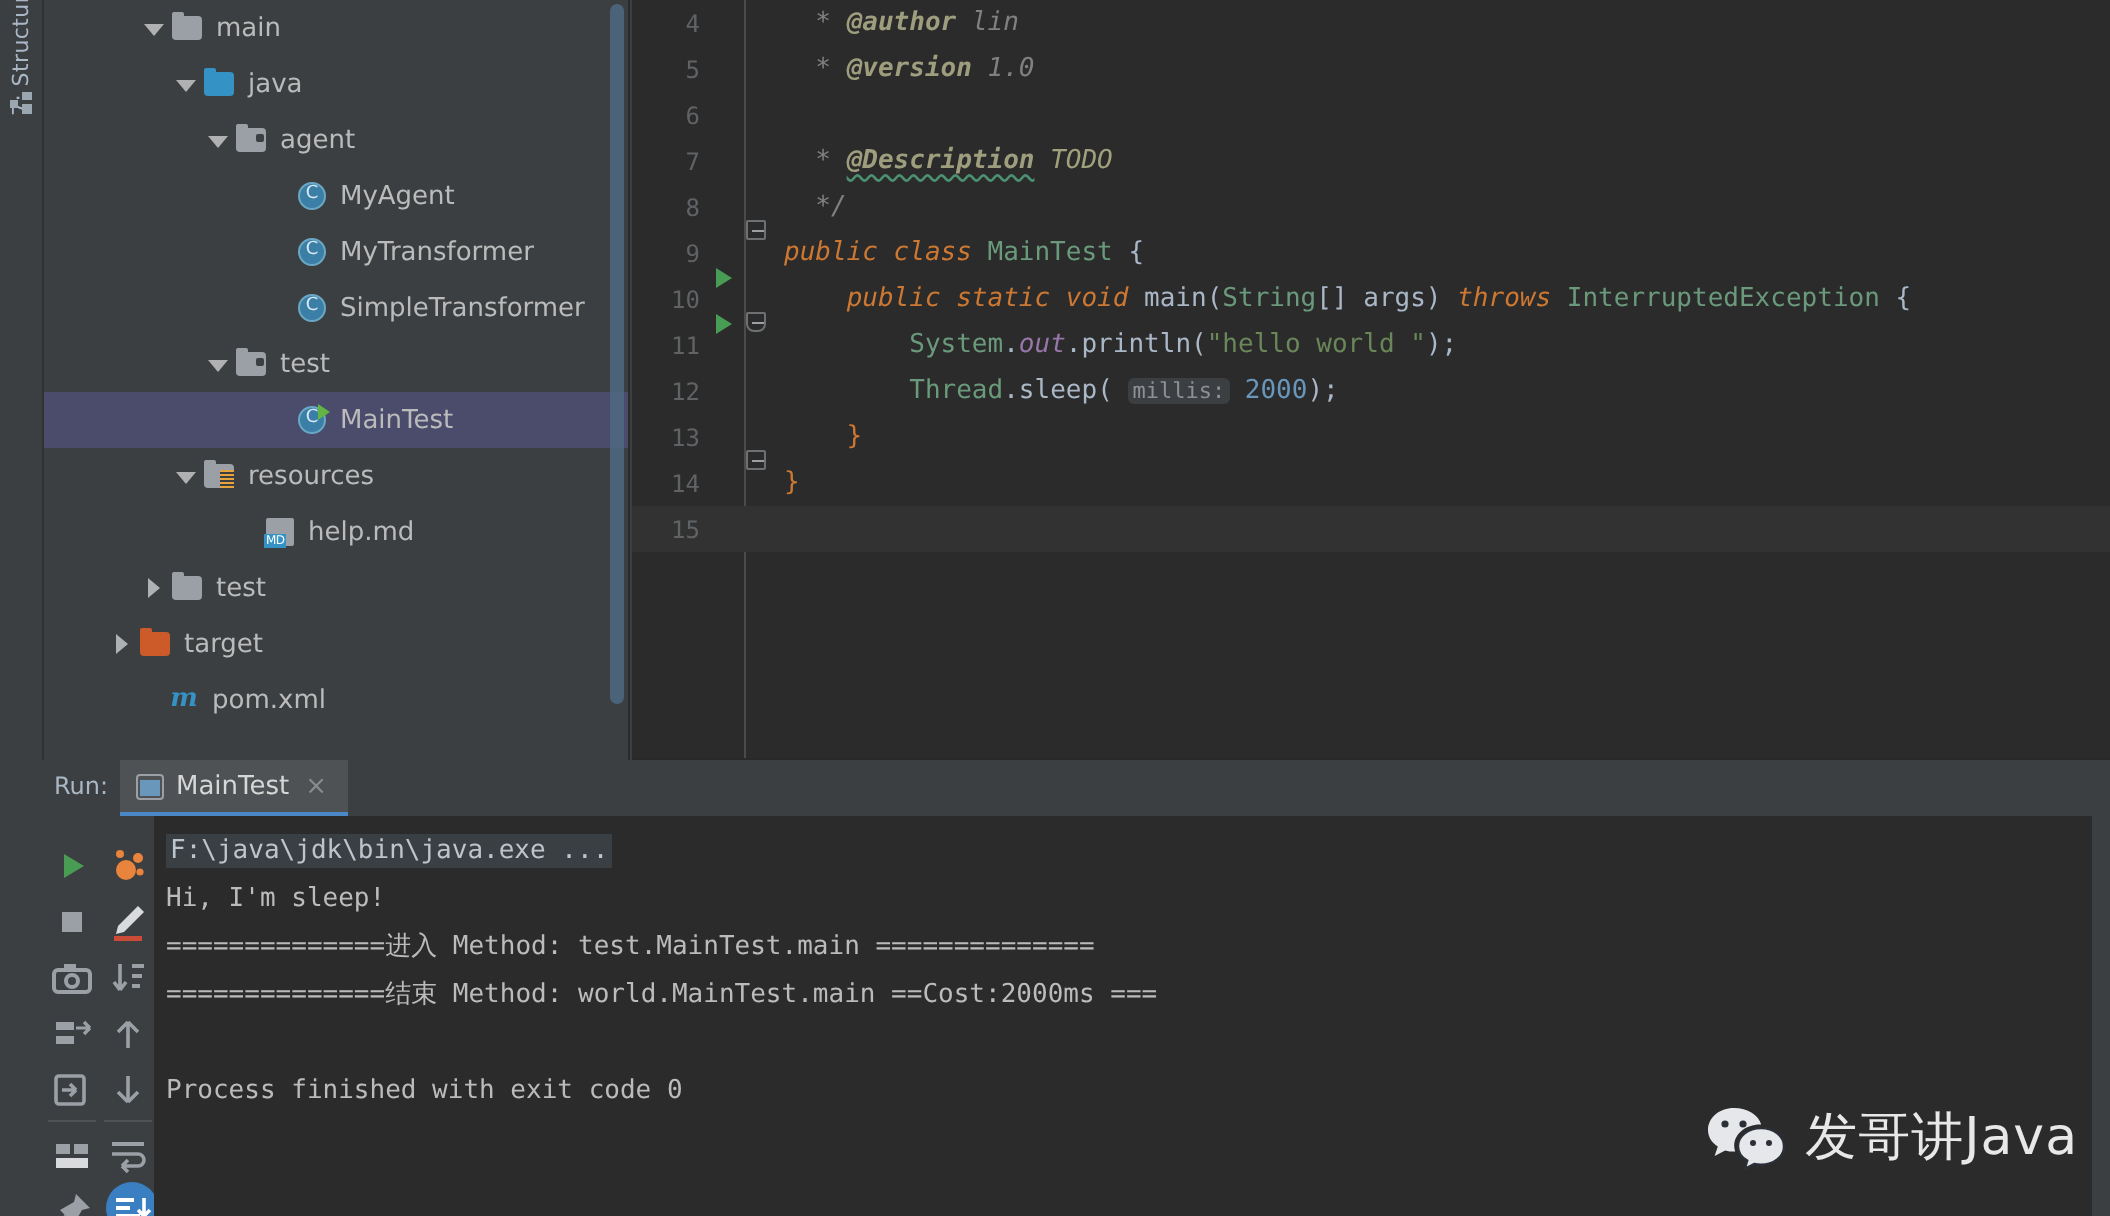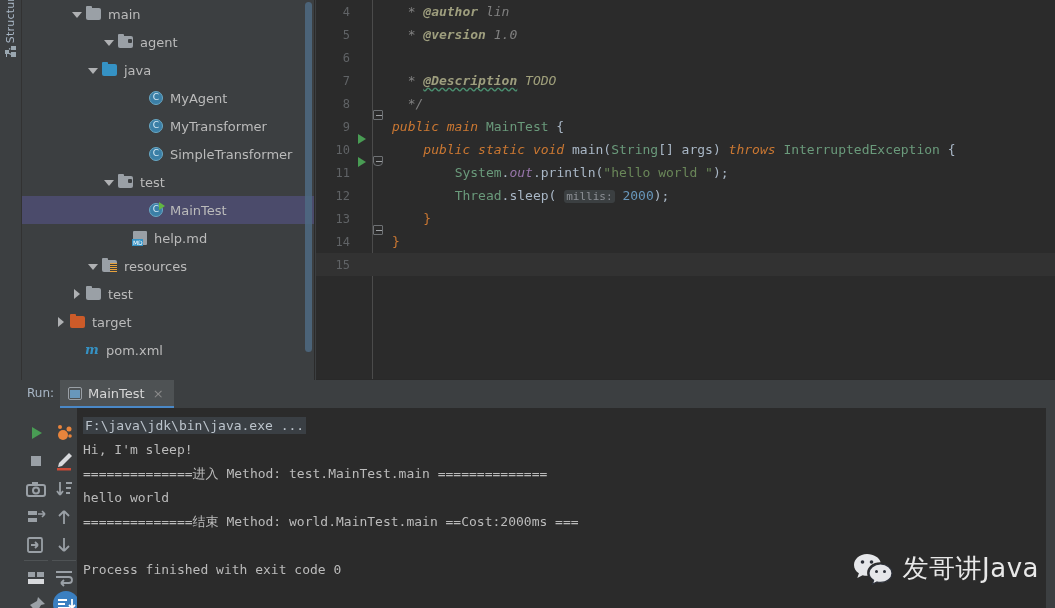--- a/index.html
+++ b/index.html
@@ -343,34 +343,34 @@
     <div id="tree-rows">
         <div class="tree-row">
           <div style="width: 48px; flex: 0 0 auto;"></div>
           <div class="arrow down"></div>
           <div class="ticon">
             <div class="ic-folder-plain"></div>
           </div>
           <span>main</span>
         </div>
         <div class="tree-row">
+          <div style="width: 64px; flex: 0 0 auto;"></div>
+          <div class="arrow down"></div>
+          <div class="ticon">
+            <div class="ic-folder-src"></div>
+          </div>
+          <span>java</span>
+        </div>
+        <div class="tree-row">
           <div style="width: 80px; flex: 0 0 auto;"></div>
           <div class="arrow down"></div>
           <div class="ticon">
             <div class="ic-folder-pkg"></div>
           </div>
           <span>agent</span>
-        </div>
-        <div class="tree-row">
-          <div style="width: 64px; flex: 0 0 auto;"></div>
-          <div class="arrow down"></div>
-          <div class="ticon">
-            <div class="ic-folder-src"></div>
-          </div>
-          <span>java</span>
         </div>
         <div class="tree-row">
           <div style="width: 110px; flex: 0 0 auto;"></div>
           <div class="arrow "></div>
           <div class="ticon">
             <div class="ic-class">C</div>
           </div>
           <span>MyAgent</span>
         </div>
         <div class="tree-row">
@@ -399,34 +399,34 @@
         </div>
         <div class="tree-row selected">
           <div style="width: 110px; flex: 0 0 auto;"></div>
           <div class="arrow "></div>
           <div class="ticon">
             <div class="ic-class runnable">C</div>
           </div>
           <span>MainTest</span>
         </div>
         <div class="tree-row">
+          <div style="width: 64px; flex: 0 0 auto;"></div>
+          <div class="arrow down"></div>
+          <div class="ticon">
+            <div class="ic-folder-res"></div>
+          </div>
+          <span>resources</span>
+        </div>
+        <div class="tree-row">
           <div style="width: 94px; flex: 0 0 auto;"></div>
           <div class="arrow "></div>
           <div class="ticon">
             <div class="ic-md"></div>
           </div>
           <span>help.md</span>
-        </div>
-        <div class="tree-row">
-          <div style="width: 64px; flex: 0 0 auto;"></div>
-          <div class="arrow down"></div>
-          <div class="ticon">
-            <div class="ic-folder-res"></div>
-          </div>
-          <span>resources</span>
         </div>
         <div class="tree-row">
           <div style="width: 48px; flex: 0 0 auto;"></div>
           <div class="arrow right"></div>
           <div class="ticon">
             <div class="ic-folder-plain"></div>
           </div>
           <span>test</span>
         </div>
         <div class="tree-row">
@@ -451,21 +451,21 @@
   </div>
 
   <div class="editor">
     <div class="vline"></div>
     <div id="code-lines">
         <div class="code-line"><div class="gutter">4</div><div class="runmark"></div><div class="fold"></div><div class="codetext"><span class="cmt">  * </span><span class="cmt-tag">@author</span><span class="cmt"> lin</span></div></div>
         <div class="code-line"><div class="gutter">5</div><div class="runmark"></div><div class="fold"></div><div class="codetext"><span class="cmt">  * </span><span class="cmt-tag">@version</span><span class="cmt"> 1.0</span></div></div>
         <div class="code-line"><div class="gutter">6</div><div class="runmark"></div><div class="fold"></div></div>
         <div class="code-line"><div class="gutter">7</div><div class="runmark"></div><div class="fold"></div><div class="codetext"><span class="cmt">  * </span><span class="cmt-tag wavy">@Description</span><span class="cmt"> </span><span class="cmt-todo">TODO</span></div></div>
         <div class="code-line"><div class="gutter">8</div><div class="runmark"></div><div class="fold"><div class="minusbox"></div></div><div class="codetext"><span class="cmt">  */</span></div></div>
-        <div class="code-line"><div class="gutter">9</div><div class="runmark has-arrow"></div><div class="fold"></div><div class="codetext"><span class="kw">public main </span><span class="typ">MainTest</span><span class="brace"> {</span></div></div>
+        <div class="code-line"><div class="gutter">9</div><div class="runmark has-arrow"></div><div class="fold"></div><div class="codetext"><span class="kw">public class </span><span class="typ">MainTest</span><span class="brace"> {</span></div></div>
         <div class="code-line"><div class="gutter">10</div><div class="runmark has-arrow"></div><div class="fold"><div class="minusbox arrowdown"></div></div><div class="codetext"><span class="id">    </span><span class="kw">public static void </span><span class="mth">main</span><span class="brace">(</span><span class="typ">String</span><span class="id">[] args) </span><span class="kw">throws </span><span class="typ">InterruptedException</span><span class="brace"> {</span></div></div>
         <div class="code-line"><div class="gutter">11</div><div class="runmark"></div><div class="fold"></div><div class="codetext"><span class="id">        </span><span class="typ">System</span><span class="id">.</span><span class="fld">out</span><span class="id">.</span><span class="mth">println</span><span class="brace">(</span><span class="str">"hello world "</span><span class="brace">);</span></div></div>
         <div class="code-line"><div class="gutter">12</div><div class="runmark"></div><div class="fold"></div><div class="codetext"><span class="id">        </span><span class="typ">Thread</span><span class="id">.</span><span class="mth">sleep</span><span class="brace">( </span><span class="hint">millis:</span><span class="id"> </span><span class="num">2000</span><span class="brace">);</span></div></div>
         <div class="code-line"><div class="gutter">13</div><div class="runmark"></div><div class="fold"><div class="minusbox"></div></div><div class="codetext"><span class="kw2">    }</span></div></div>
         <div class="code-line"><div class="gutter">14</div><div class="runmark"></div><div class="fold"></div><div class="codetext"><span class="kw2">}</span></div></div>
         <div class="code-line current"><div class="gutter">15</div><div class="runmark"></div><div class="fold"></div><div class="codetext"><span class="id"></span></div></div>
       </div>
     <div class="editor-bottom-border"></div>
   </div>
 
@@ -587,21 +587,20 @@
           <path d="M20 9 L20 18 M20 18 L17 15 M20 18 L23 15" stroke="#ffffff" stroke-width="1.8" fill="none"></path>
         </svg>
       </div>
     </div>
 
     <div class="console">
       <div id="console-lines">
           <div class="cline cmdline"><span>F:\java\jdk\bin\java.exe ...</span></div>
           <div class="cline">Hi, I'm sleep!</div>
           <div class="cline">==============进入 Method: test.MainTest.main ==============</div>
-          <div class="cline">hello world</div>
           <div class="cline">==============结束 Method: world.MainTest.main ==Cost:2000ms ===</div>
           <div class="cline"></div>
           <div class="cline">Process finished with exit code 0</div>
         </div>
     </div>
 
     <div class="watermark">
       <div class="wechat-logo">
         <svg width="40" height="34" viewBox="0 0 40 34">
           <path d="M14 2 C6.5 2 1 7 1 13 C1 16.4 2.9 19.4 5.9 21.3 L4.3 26 L9.6 23.2 C11 23.6 12.5 23.8 14 23.8 C14.2 23.8 14.4 23.8 14.6 23.8 C14.3 22.9 14.1 21.9 14.1 20.9 C14.1 15 19.9 10.3 27 10.3 C27.2 10.3 27.4 10.3 27.6 10.3 C26.4 5.6 20.8 2 14 2 Z" fill="#e6e7ea"></path>

